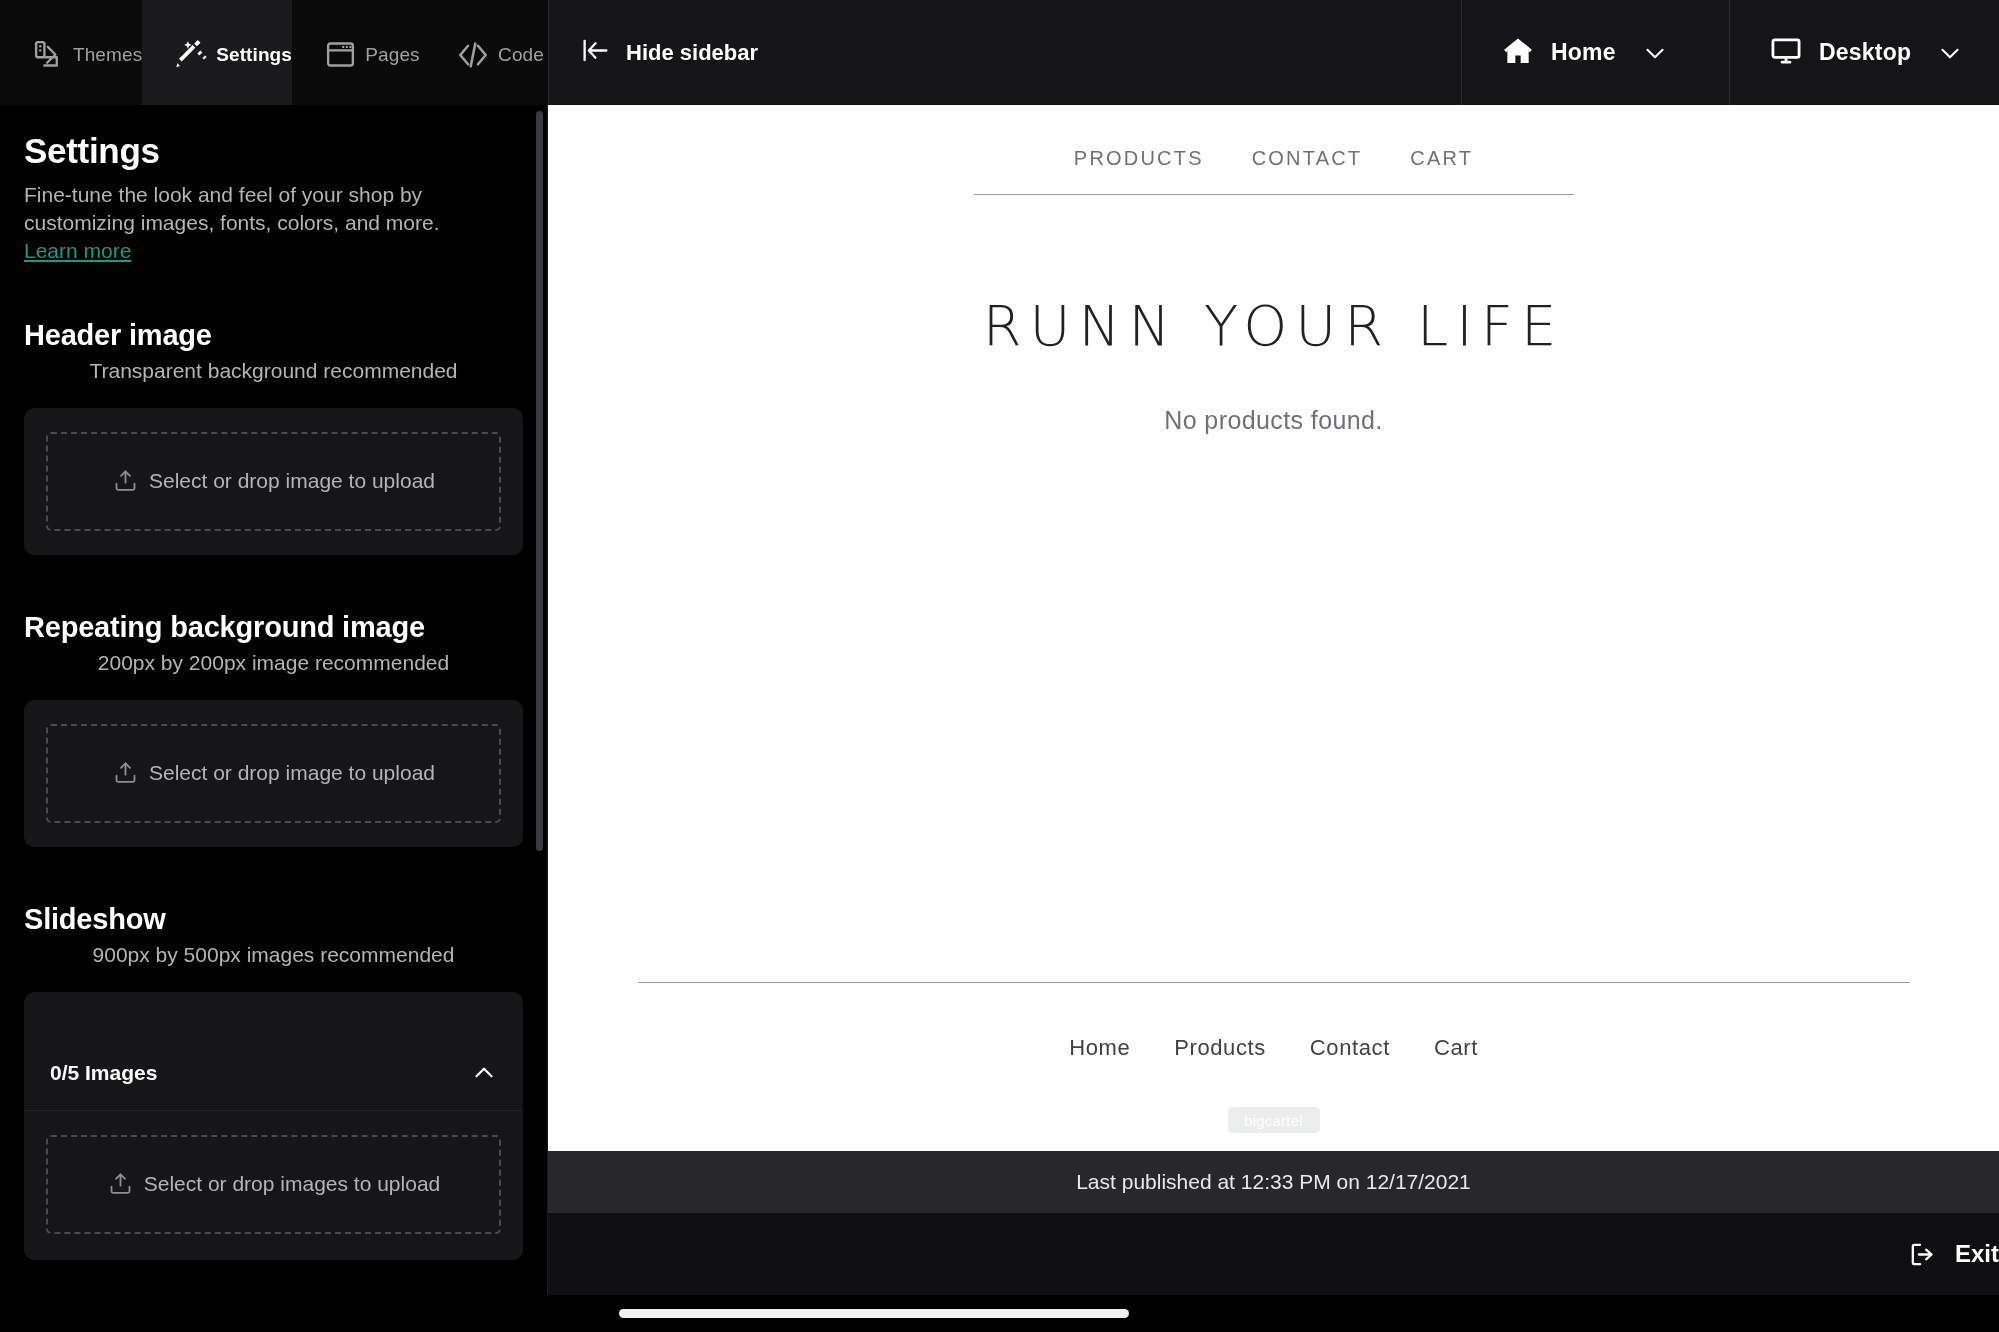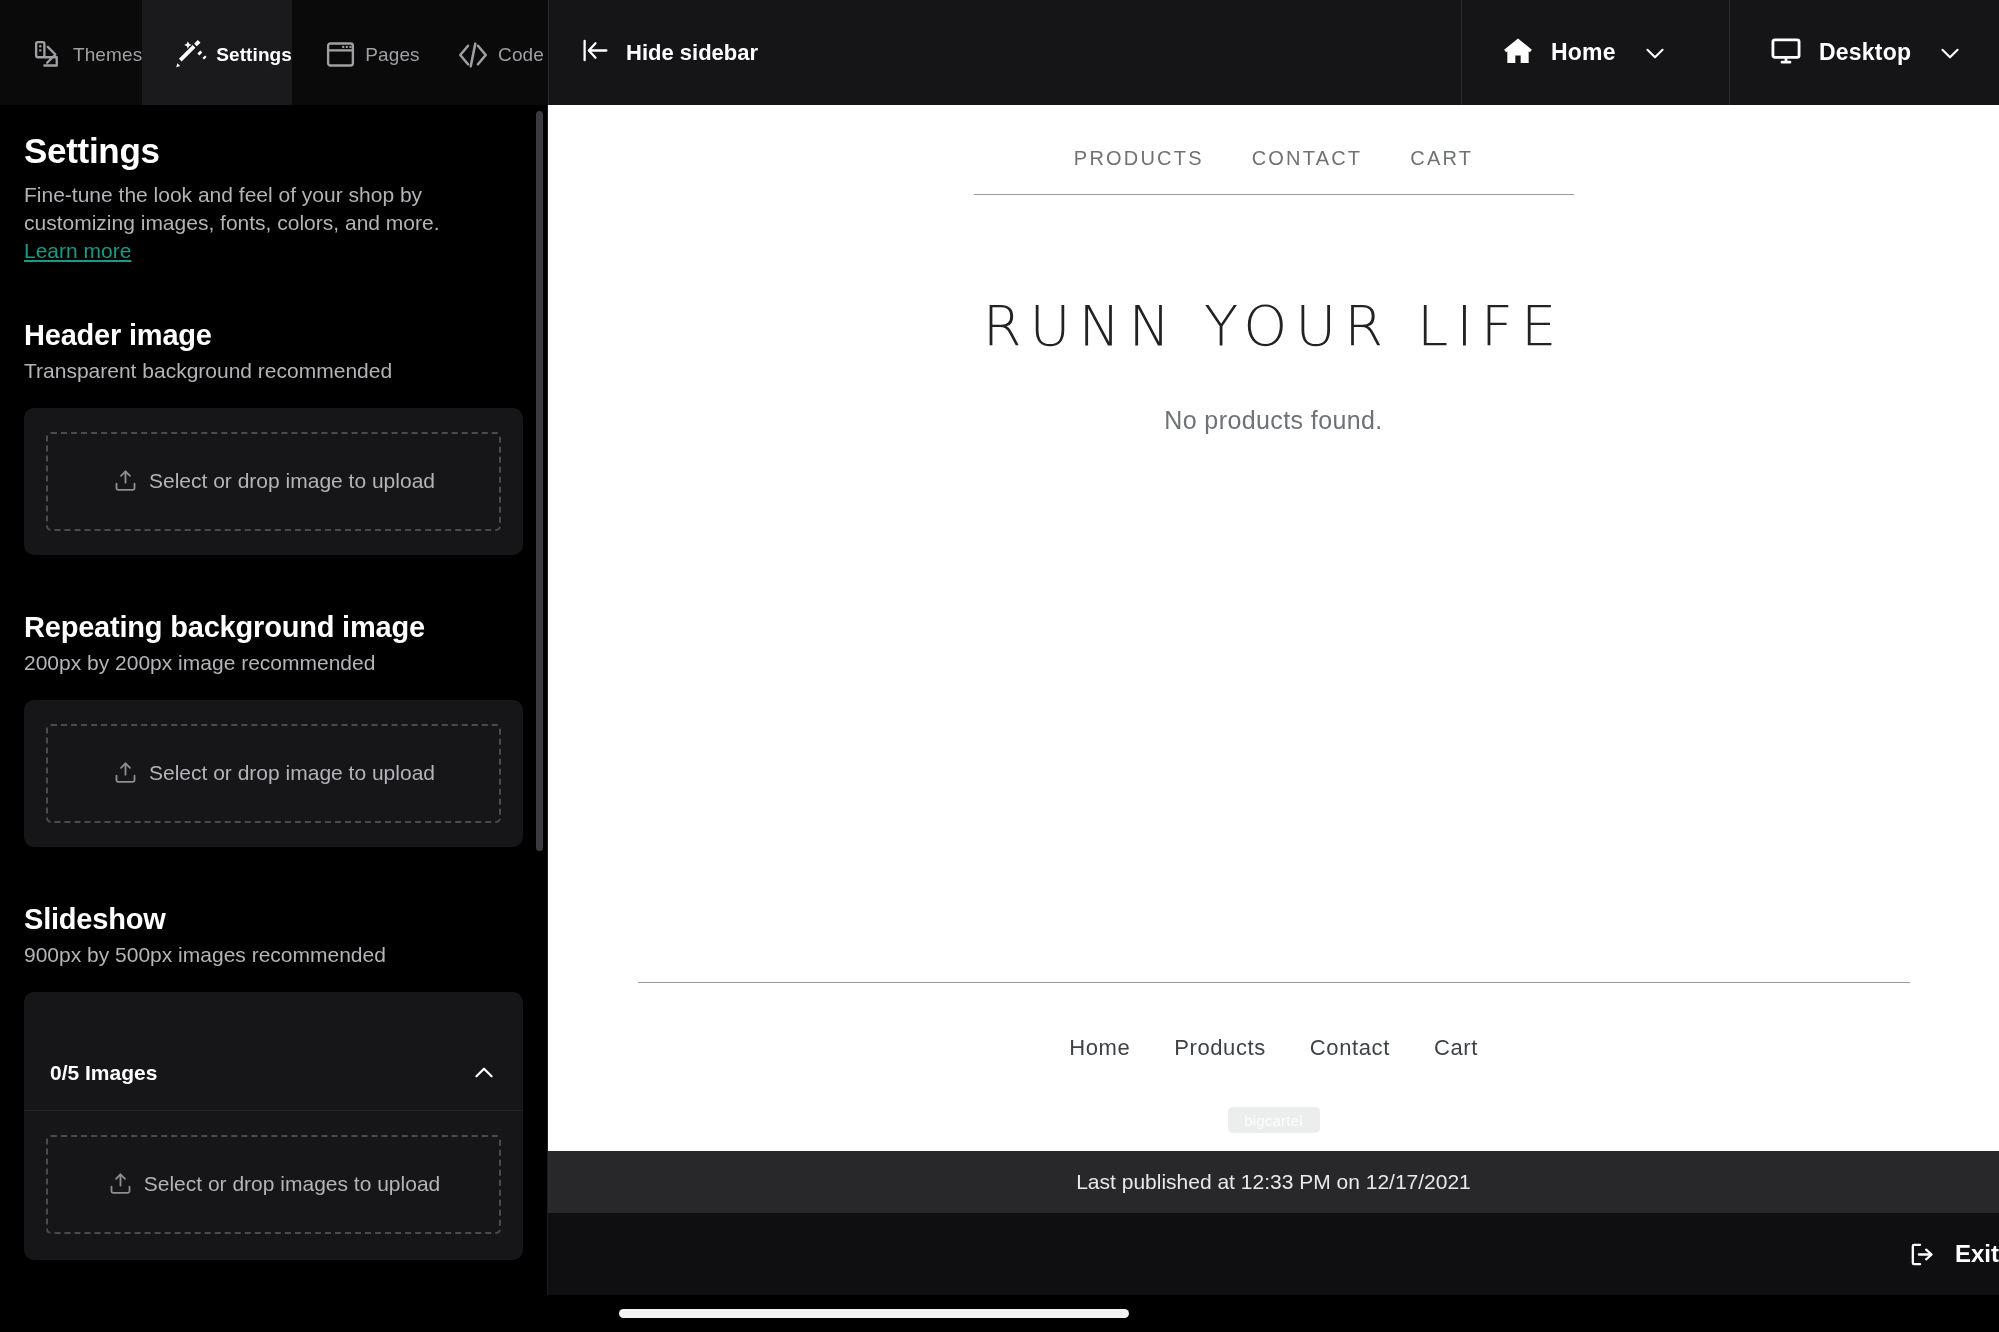--- a/index.html
+++ b/index.html
@@ -51,21 +51,21 @@
     width:548px; flex:0 0 548px; background:#000;
     position:relative; overflow:hidden;
     border-right:1px solid #1d1d20;
   }
   .sb-inner { padding:0 24px; }
   .sb-title { font-size:35px; font-weight:bold; color:#fff; margin-top:26px; letter-spacing:-.3px; }
   .sb-desc { font-size:21px; color:#b3b4b7; line-height:1.33; margin-top:10px; max-width:465px; }
   .sb-link { font-size:21px; color:#159b86; text-decoration:underline; display:inline-block; margin-top:2px; cursor:pointer; }
 
   .sec-title { font-size:29px; font-weight:bold; color:#fff; margin-top:56px; letter-spacing:-.2px; }
-  .sec-sub { font-size:21px; color:#b3b4b7; margin-top:7px; }
+  .sec-sub { font-size:21px; color:#b3b4b7; margin-top:7px;text-align:center; }
 
   .drop-card {
     background:#161619; border-radius:10px; margin-top:25px;
     padding:24px 22px;
   }
   .drop-inner {
     border:2px dashed #4a4b4f; border-radius:5px;
     height:99px; display:flex; align-items:center; justify-content:center; gap:10px;
     cursor:pointer;
   }

